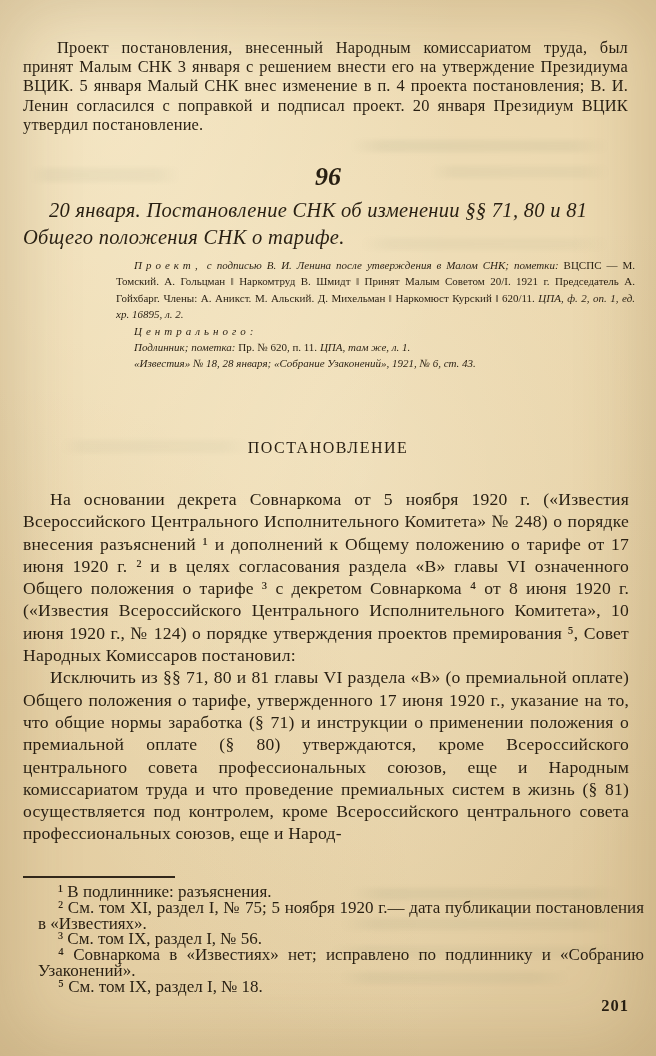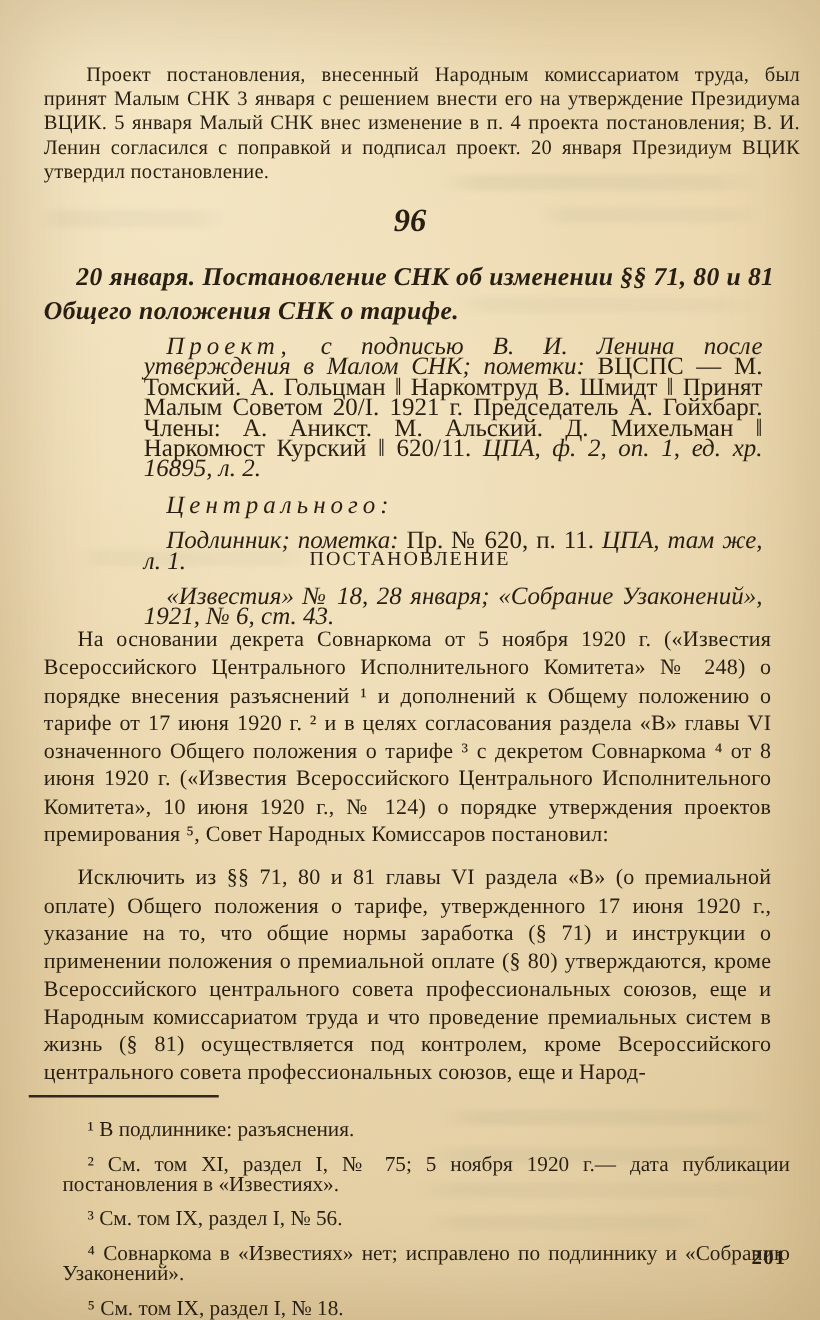--- a/index.html
+++ b/index.html
@@ -18,39 +18,39 @@
       radial-gradient(ellipse at 5% 98%, rgba(140,100,40,0.10), transparent 45%),
       #ebd7ad;
     box-shadow: inset 0 0 70px 12px rgba(120,88,36,0.22);
   }
   
   .ghost{
     position:absolute;border-radius:4px;pointer-events:none;
     background:linear-gradient(90deg, transparent, rgba(116,126,96,0.55) 12%, rgba(116,126,96,0.5) 85%, transparent);
     opacity:0.16;filter:blur(2px);
   }
-  p{margin:12px;}
+  p{margin:0;}
   .justify{text-align:justify;}
   .intro{
     position:absolute;left:23px;top:38px;width:605px;
     font-size:16.4px;line-height:19.2px;text-indent:34px;
     letter-spacing:0.2px;
   }
   .doc-number{
     position:absolute;left:0;top:162px;width:656px;
     text-align:center;font-size:26px;font-weight:bold;font-style:italic;
   }
   .doc-title{
     position:absolute;left:23px;top:197px;width:606px;
-    font-size:20.5px;line-height:27px;font-weight:bold;font-style:italic;
+    font-size:20.5px;line-height:27px;font-weight:normal;font-style:italic;
     text-indent:26px;letter-spacing:0.3px;
   }
   .provenance{
-    position:absolute;left:103px;top:257px;width:519px;
-    font-size:20px;line-height:16.4px;
+    position:absolute;left:116px;top:257px;width:519px;
+    font-size:11px;line-height:16.4px;
   }
   .prov-p{text-indent:18px;text-align:justify;}
   .it{font-style:italic;}
   .up{font-style:normal;}
   .spaced{letter-spacing:4px;}
   .decree-heading{
     position:absolute;left:0;top:435px;width:656px;
     text-align:center;font-size:16px;line-height:26.5px;
     letter-spacing:1.5px;font-weight:500;
   }

